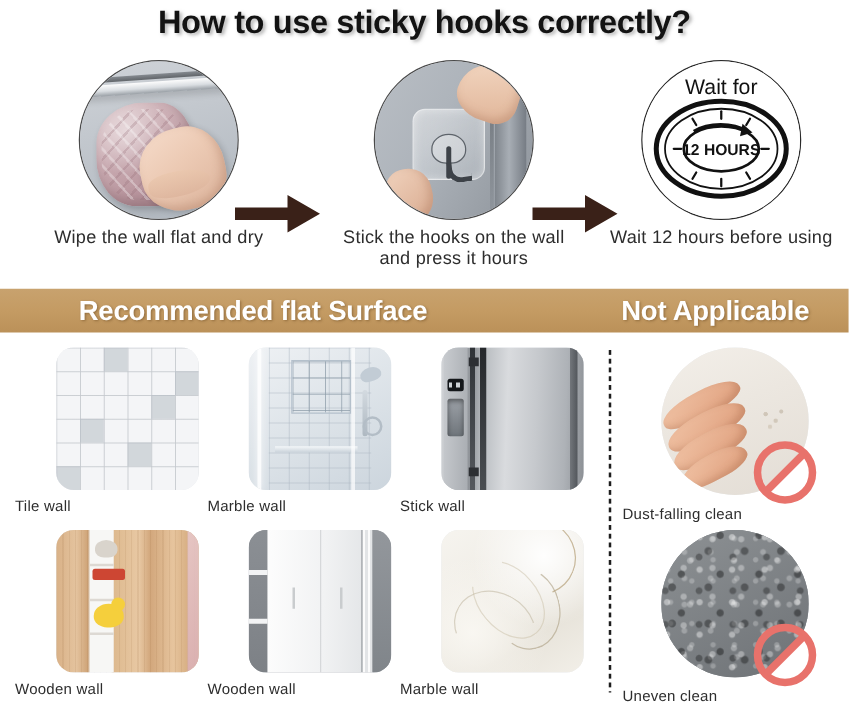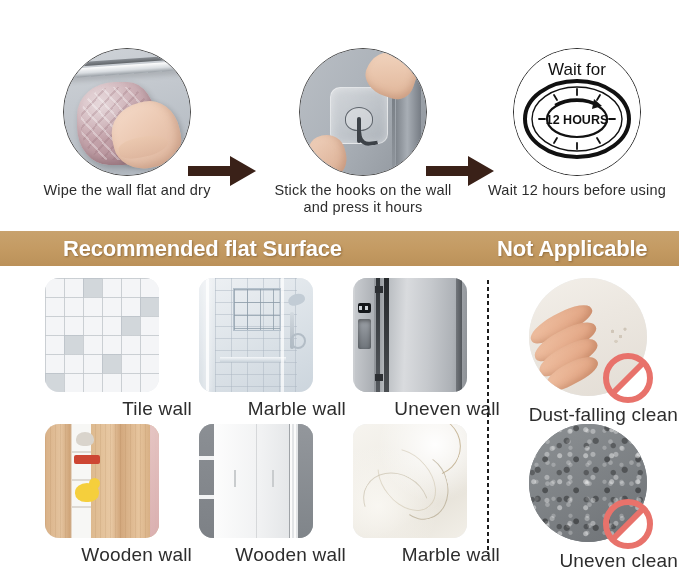--- a/index.html
+++ b/index.html
@@ -120,21 +120,21 @@
   
   .grid{position:absolute;left:0;top:272px;width:679px;height:309px;}
   .cell{position:absolute;}
   .thumb{
     position:absolute;left:50%;top:0;transform:translateX(-50%);
     width:114px;height:114px;border-radius:14px;overflow:hidden;
     background:#e9ecef;
   }
   .cap{
     position:absolute;left:50%;top:120px;transform:translateX(-50%);
-    width:180px;text-align:right;font-size:19px;color:#2d2d2d;
+    width:180px;text-align:left;font-size:12px;color:#2d2d2d;
     letter-spacing:.2px;font-weight:300;font-family:"Liberation Sans",sans-serif;
   }
   .r1{top:6px;} .r2{top:152px;}
   .c1{left:14px;width:176px;} .c2{left:168px;width:176px;} .c3{left:322px;width:176px;}
   .cR{left:498px;width:180px;}
   .cR .thumb{width:118px;height:118px;border-radius:50%;}
   .cR .cap{top:126px;}
 
   .divider{
     position:absolute;left:487px;top:280px;width:2px;height:282px;
@@ -282,20 +282,21 @@
       35px 35px,27px 27px,21px 21px,17px 17px,100% 100%;}
 
   
   .ban{position:absolute;width:52px;height:52px;}
 </style>
 </head>
 <body>
 
 <div class="root">
 
+  <div class="title">How to use sticky hooks correctly?</div>
 
   <div class="steps">
 
     <div class="step" id="step1">
       <div class="step-circle">
         <div class="ph-wall"></div>
         <div class="ph-rail2"></div>
         <div class="ph-rail"></div>
         <div class="cloth"></div>
         <div class="hand1"></div>
@@ -397,21 +398,21 @@
           <div class="m-panel"></div>
           <div class="m-disp"></div>
           <div class="m-disp-slot"></div>
           <div class="m-gapA"></div>
           <div class="m-gapB"></div>
           <div class="m-hinge" style="top:7%;"></div>
           <div class="m-hinge" style="top:84%;"></div>
           <div class="m-edge"></div>
         </div>
       </div>
-      <div class="cap">Uneven wall</div>
+      <div class="cap">Stick wall</div>
     </div>
 
     <div class="cell r2 c1">
       <div class="thumb">
         <div class="wood">
           <div class="w-grain"></div>
           <div class="w-side"></div>
           <div class="w-shelf">
             <i style="top:24%"></i>
               <i style="top:48%"></i>

